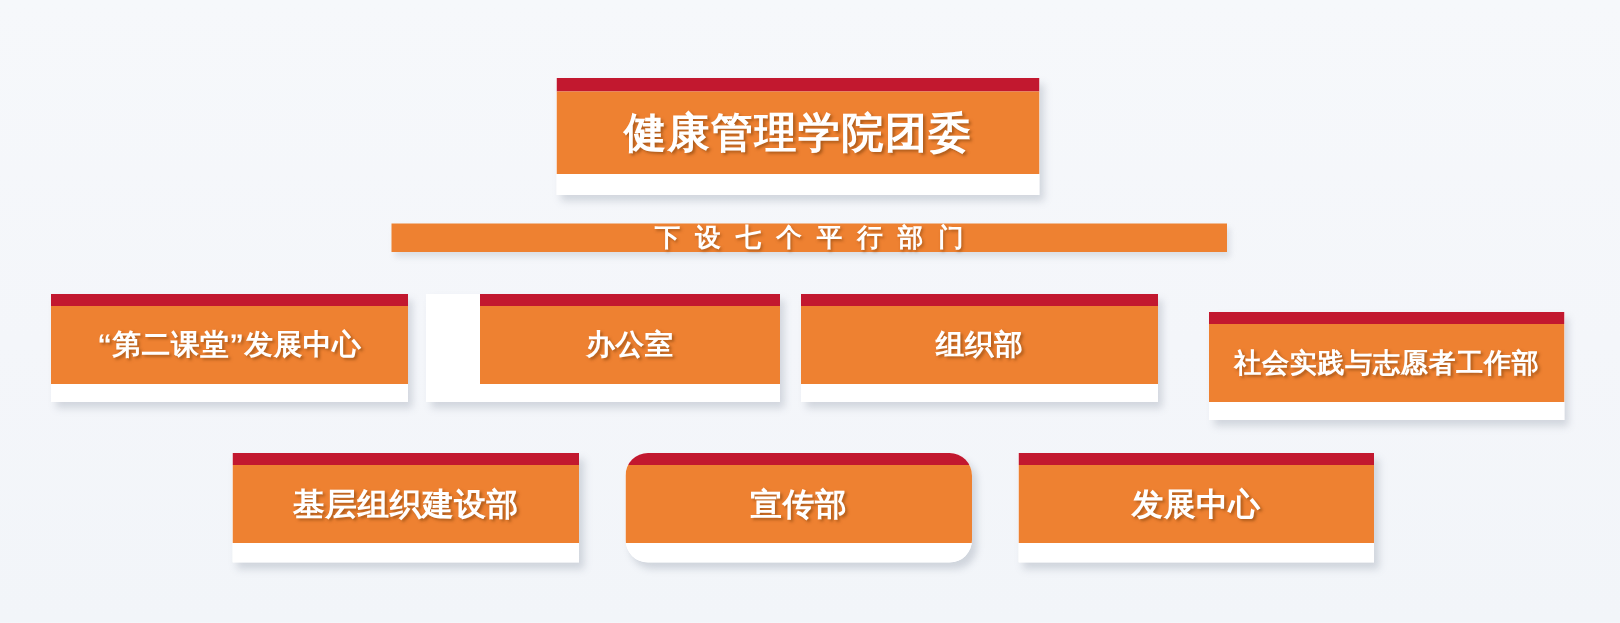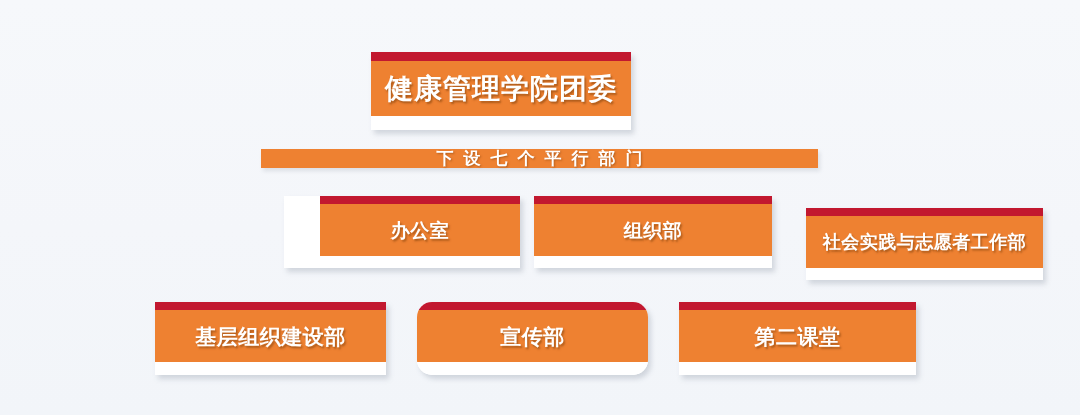--- a/index.html
+++ b/index.html
@@ -57,21 +57,21 @@
     white-space: nowrap;
     text-shadow: 1.5px 1.5px 2px rgba(120, 60, 10, 0.55);
     letter-spacing: 0.5px;
     line-height: 1;
   }
 
   
   #node-root {
     left: 371px;
     top: 52px;
-    width: 260px;
+    width: 322px;
     height: 78px;
   }
   #node-root .cap   { height: 9px; }
   #node-root .foot  { height: 14px; }
   #node-root .label { font-size: 28px; letter-spacing: 1px; }
 
   
   #node-subtitle {
     position: absolute;
     left: 261px;
@@ -136,20 +136,27 @@
     <div class="body">
       <span class="label">健康管理学院团委</span>
     </div>
     <div class="foot"></div>
   </div>
 
   <div id="node-subtitle">
     <span class="label">下设七个平行部门</span>
   </div>
 
+  <div class="node row1" id="node-dept-0">
+    <div class="cap"></div>
+    <div class="body">
+      <span class="label">“第二课堂”发展中心</span>
+    </div>
+    <div class="foot"></div>
+  </div>
 
   <div class="node row1" id="node-dept-1">
     <div class="cap"></div>
     <div class="body">
       <span class="label">办公室</span>
     </div>
     <div class="foot"></div>
   </div>
 
   <div class="node row1" id="node-dept-2">
@@ -180,18 +187,18 @@
     <div class="cap"></div>
     <div class="body">
       <span class="label">宣传部</span>
     </div>
     <div class="foot"></div>
   </div>
 
   <div class="node row2" id="node-dept-6">
     <div class="cap"></div>
     <div class="body">
-      <span class="label">第二课堂</span>
+      <span class="label">发展中心</span>
     </div>
     <div class="foot"></div>
   </div>
 
 </div>
 
 </body></html>

